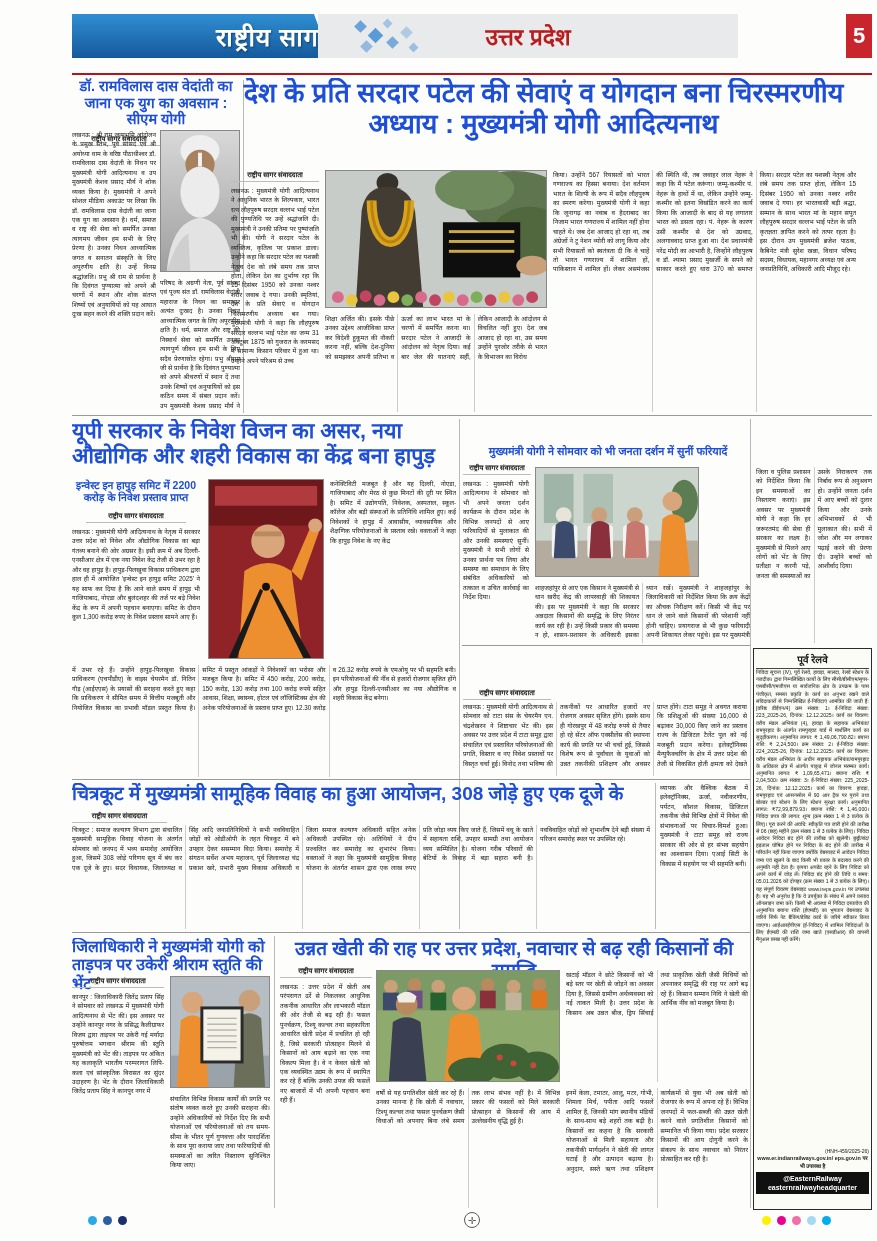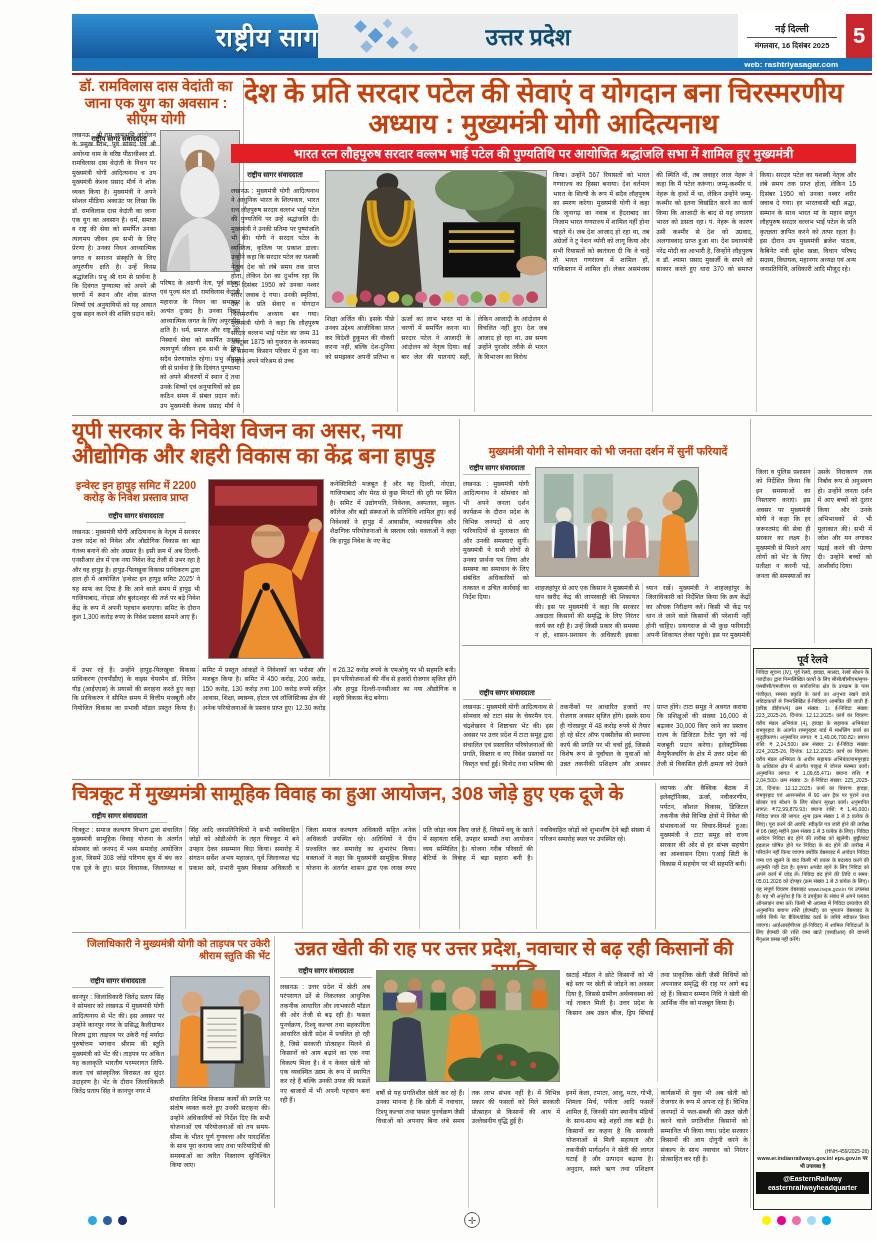--- a/index.html
+++ b/index.html
@@ -9,36 +9,36 @@
   
   .masthead{position:absolute;left:72px;top:12px;width:800px;height:62px}
   .mast-left{position:absolute;left:0;top:2px;width:258px;height:44px;
              background:linear-gradient(180deg,#2f8fd2,#15599c);
              clip-path:polygon(0 0,calc(100% - 16px) 0,100% 100%,0 100%);
              display:flex;align-items:center;justify-content:flex-end}
   .mast-left .title{color:#fff;font-size:25px;font-weight:bold;letter-spacing:1px;
                     text-shadow:1px 1px 2px rgba(0,0,0,.4)}
   .mast-mid{position:absolute;left:246px;top:2px;width:420px;height:44px;background:#e9eaec;
             display:flex;align-items:center;justify-content:center}
-  .mast-mid .section{color:#0c4a6e;font-size:23px;font-weight:bold}
+  .mast-mid .section{color:#b91c1c;font-size:23px;font-weight:bold}
   .dia{position:absolute;width:9px;height:9px;transform:rotate(45deg);background:#5b9bd5}
   .mast-right{position:absolute;left:666px;top:2px;width:108px;height:44px;background:#fff;
               display:flex;flex-direction:column;align-items:center;justify-content:center;gap:2px}
   .mast-right .city{font-size:9.5px;font-weight:bold}
   .mast-right .rule{width:90px;height:1px;background:#555}
   .mast-right .date{font-size:7.5px;font-weight:bold}
   .pagenum{position:absolute;right:0;top:2px;width:26px;height:44px;background:#c9252c;color:#fff;
            display:flex;align-items:center;justify-content:center;font-size:22px;font-weight:bold}
   .mast-strip{position:absolute;left:0;top:46px;width:100%;height:13px;background:#1b75bb;
               color:#fff;font-size:8px;font-weight:bold;display:flex;align-items:center;
               justify-content:flex-end;padding-right:34px}
   .mast-redrule{position:absolute;left:0;top:61px;width:100%;height:2px;background:#b5121b}
   
   .art{position:absolute;overflow:hidden}
-  .hl{font-weight:bold;color:#c2410c;line-height:1.15}
+  .hl{font-weight:bold;color:#1d4ed8;line-height:1.15}
   .byline{font-size:6.8px;font-weight:bold;text-align:center;color:#222;
           border-bottom:1px solid #bbb;padding-bottom:2px}
   .body{font-size:6.3px;line-height:1.5;text-align:justify;color:#1c1c1c;overflow:hidden}
   .c2{column-count:2;column-gap:7px;column-rule:1px solid #ccc}
   .c3{column-count:3;column-gap:7px;column-rule:1px solid #ccc}
   .c5{column-count:5;column-gap:7px;column-rule:1px solid #ccc}
   .photo{overflow:hidden;background:#ccc}
   .photo svg{display:block;width:100%;height:100%}
   .strap{background:#e31e24;color:#fff;font-weight:bold;font-size:12.5px;
          display:flex;align-items:center;justify-content:center;height:19px}
@@ -72,29 +72,21 @@
     <div class="mast-mid">
       <span class="dia" style="left:38px;top:8px;opacity:.9"></span>
       <span class="dia" style="left:52px;top:16px;width:11px;height:11px"></span>
       <span class="dia" style="left:44px;top:28px;opacity:.6"></span>
       <span class="dia" style="left:66px;top:6px;opacity:.5;width:7px;height:7px"></span>
       <span class="dia" style="left:70px;top:24px;opacity:.8"></span>
       <span class="dia" style="left:84px;top:14px;opacity:.4"></span>
       <span class="dia" style="left:92px;top:30px;opacity:.55;width:7px;height:7px"></span>
       <span class="section">उत्तर प्रदेश</span>
     </div>
-    <div class="mast-right">
-      <span class="city">नई दिल्ली</span>
-      <span class="rule"></span>
-      <span class="date">मंगलवार, 16 दिसंबर 2025</span>
-    </div>
     <div class="pagenum">5</div>
-    <div class="mast-strip">
-      <span>web: rashtriyasagar.com</span>
-    </div>
     <div class="mast-redrule"></div>
   </div>
 
   <div class="vrule" style="left:243px;top:80px;height:333px"></div>
   <div class="hrule" style="left:72px;top:415px;width:800px"></div>
   <div class="vrule" style="left:459px;top:419px;height:510px"></div>
   <div class="hrule" style="left:462px;top:645px;width:288px"></div>
   <div class="hrule" style="left:72px;top:779px;width:678px"></div>
   <div class="vrule" style="left:655px;top:783px;height:146px"></div>
   <div class="hrule" style="left:72px;top:932px;width:678px"></div>
@@ -121,21 +113,20 @@
         <path d="M6,142 Q10,92 40,88 Q70,92 74,142 Z" fill="#e3e3e3"></path>
         <path d="M6,142 Q16,110 28,104 L30,142 Z" fill="#cfcfcf"></path>
       </svg>
     </div>
     <div class="body" style="position:absolute;left:0;top:52px;width:84px;height:280px">लखनऊ : श्री राम जन्मभूमि आंदोलन के प्रमुख स्तंभ, पूर्व सांसद एवं श्री अयोध्या धाम के वरिष्ठ पीठाधीश्वर डॉ. रामविलास दास वेदांती के निधन पर मुख्यमंत्री योगी आदित्यनाथ व उप मुख्यमंत्री केशव प्रसाद मौर्य ने शोक व्यक्त किया है। मुख्यमंत्री ने अपने सोशल मीडिया अकाउंट पर लिखा कि डॉ. रामविलास दास वेदांती का जाना एक युग का अवसान है। धर्म, समाज व राष्ट्र की सेवा को समर्पित उनका त्यागमय जीवन हम सभी के लिए प्रेरणा है। उनका निधन आध्यात्मिक जगत व सनातन संस्कृति के लिए अपूरणीय क्षति है। उन्हें विनम्र श्रद्धांजलि। प्रभु श्री राम से प्रार्थना है कि दिवंगत पुण्यात्मा को अपने श्री चरणों में स्थान और शोक संतप्त शिष्यों एवं अनुयायियों को यह आघात दुःख सहन करने की शक्ति प्रदान करें।</div>
     <div class="body" style="position:absolute;left:88px;top:200px;width:80px;height:132px">परिषद के अग्रणी नेता, पूर्व सांसद एवं पूज्य संत डॉ. रामविलास वेदांती महाराज के निधन का समाचार अत्यंत दुःखद है। उनका निधन आध्यात्मिक जगत के लिए अपूरणीय क्षति है। धर्म, समाज और राष्ट्र की निस्वार्थ सेवा को समर्पित उनका त्यागपूर्ण जीवन हम सभी के लिए सदैव प्रेरणास्रोत रहेगा। प्रभु श्रीराम जी से प्रार्थना है कि दिवंगत पुण्यात्मा को अपने श्रीचरणों में स्थान दें तथा उनके शिष्यों एवं अनुयायियों को इस कठिन समय में संबल प्रदान करें। उप मुख्यमंत्री केशव प्रसाद मौर्य ने अपने सोशल मीडिया अकाउंट पर लिखा कि श्री राम जन्मभूमि आंदोलन में प्रमुख भूमिका निभाने वाले विश्व हिन्दू</div>
   </div>
 
   <div class="art" style="left:231px;top:78px;width:625px;height:336px">
     <div class="hl" style="font-size:27px;text-align:center">देश के प्रति सरदार पटेल की सेवाएं व योगदान बना चिरस्मरणीय अध्याय : मुख्यमंत्री योगी आदित्यनाथ</div>
-    <div class="strap" style="margin-top:4px">भारत रत्न लौहपुरुष सरदार वल्लभ भाई पटेल की पुण्यतिथि पर आयोजित श्रद्धांजलि सभा में शामिल हुए मुख्यमंत्री</div>
     <div class="byline" style="position:absolute;left:0;top:92px;width:88px">राष्ट्रीय सागर संवाददाता</div>
     <div class="body" style="position:absolute;left:0;top:108px;width:88px;height:226px">लखनऊ : मुख्यमंत्री योगी आदित्यनाथ ने आधुनिक भारत के शिल्पकार, भारत रत्न लौहपुरुष सरदार वल्लभ भाई पटेल की पुण्यतिथि पर उन्हें श्रद्धांजलि दी। मुख्यमंत्री ने उनकी प्रतिमा पर पुष्पांजलि भी की। योगी ने सरदार पटेल के व्यक्तित्व, कृतित्व पर प्रकाश डाला। उन्होंने कहा कि सरदार पटेल का यशस्वी नेतृत्व देश को लंबे समय तक प्राप्त होता, लेकिन देश का दुर्भाग्य रहा कि 15 दिसंबर 1950 को उनका नश्वर शरीर जवाब दे गया। उनकी स्मृतियां, देश के प्रति सेवाएं व योगदान चिरस्मरणीय अध्याय बन गया। मुख्यमंत्री योगी ने कहा कि लौहपुरुष सरदार वल्लभ भाई पटेल का जन्म 31 अक्टूबर 1875 को गुजरात के करमसद में सामान्य किसान परिवार में हुआ था। उन्होंने अपने परिश्रम से उच्च</div>
     <div class="photo" style="position:absolute;left:94px;top:92px;width:222px;height:138px;border:1px solid #888">
       <svg viewBox="0 0 222 138" preserveAspectRatio="none">
         <rect width="222" height="138" fill="#c7ccc9"></rect>
         <ellipse cx="190" cy="30" rx="52" ry="30" fill="#5e7550"></ellipse>
         <ellipse cx="150" cy="18" rx="40" ry="22" fill="#6f8a5c"></ellipse>
         <ellipse cx="205" cy="70" rx="40" ry="34" fill="#51683f"></ellipse>
         <ellipse cx="62" cy="12" rx="11" ry="10" fill="#35312b"></ellipse>
         <path d="M30,138 L36,40 Q40,16 62,16 Q86,16 90,42 L98,138 Z" fill="#433c33"></path>
@@ -238,21 +229,21 @@
     </div>
   </div>
 
   <div class="art" style="left:72px;top:783px;width:578px;height:146px">
     <div class="hl" style="font-size:19px">चित्रकूट में मुख्यमंत्री सामूहिक विवाह का हुआ आयोजन, 308 जोड़े हुए एक दूजे के</div>
     <div class="byline" style="position:absolute;left:0;top:28px;width:95px">राष्ट्रीय सागर संवाददाता</div>
     <div class="body c5" style="position:absolute;left:0;top:42px;width:578px;height:104px">चित्रकूट : समाज कल्याण विभाग द्वारा संचालित मुख्यमंत्री सामूहिक विवाह योजना के अंतर्गत सोमवार को जनपद में भव्य समारोह आयोजित हुआ, जिसमें 308 जोड़े परिणय सूत्र में बंध कर एक दूजे के हुए। सदर विधायक, जिलाध्यक्ष व सिंह आदि जनप्रतिनिधियों ने सभी नवविवाहित जोड़ों को ओडीओपी के तहत चित्रकूट में बने उपहार देकर ससम्मान विदा किया। समारोह में संगठन सर्वेश अभय महाजन, पूर्व जिलाध्यक्ष चंद्र प्रकाश खरे, प्रभारी मुख्य विकास अधिकारी व जिला समाज कल्याण अधिकारी सहित अनेक अधिकारी उपस्थित रहे। अतिथियों ने दीप प्रज्वलित कर समारोह का शुभारंभ किया। वक्ताओं ने कहा कि मुख्यमंत्री सामूहिक विवाह योजना के अंतर्गत शासन द्वारा एक लाख रुपए प्रति जोड़ा व्यय किए जाते हैं, जिसमें वधू के खाते में सहायता राशि, उपहार सामग्री तथा आयोजन व्यय सम्मिलित है। योजना गरीब परिवारों की बेटियों के विवाह में बड़ा सहारा बनी है। नवविवाहित जोड़ों को शुभाशीष देने बड़ी संख्या में परिजन समारोह स्थल पर उपस्थित रहे।</div>
   </div>
 
   <div class="art" style="left:72px;top:938px;width:198px;height:270px">
-    <div class="hl" style="font-size:10px;text-align:right">जिलाधिकारी ने मुख्यमंत्री योगी को ताड़पत्र पर उकेरी श्रीराम स्तुति की भेंट</div>
+    <div class="hl" style="font-size:16px;text-align:left">जिलाधिकारी ने मुख्यमंत्री योगी को ताड़पत्र पर उकेरी श्रीराम स्तुति की भेंट</div>
     <div class="byline" style="position:absolute;left:0;top:38px;width:92px">राष्ट्रीय सागर संवाददाता</div>
     <div class="photo" style="position:absolute;left:98px;top:38px;width:100px;height:112px;border:1px solid #888">
       <svg viewBox="0 0 100 112" preserveAspectRatio="none">
         <rect width="100" height="112" fill="#b6bec4"></rect>
         <rect y="80" width="100" height="32" fill="#9aa3a9"></rect>
         <circle cx="22" cy="26" r="11" fill="#d9a67c"></circle>
         <path d="M6,112 L10,44 Q22,34 34,44 L38,112 Z" fill="#ee8f2f"></path>
         <circle cx="80" cy="24" r="11" fill="#caa07a"></circle>
         <path d="M64,112 L68,42 Q80,32 92,42 L96,112 Z" fill="#6b6f5a"></path>
         <rect x="30" y="30" width="44" height="58" fill="#2a2a2a"></rect>

